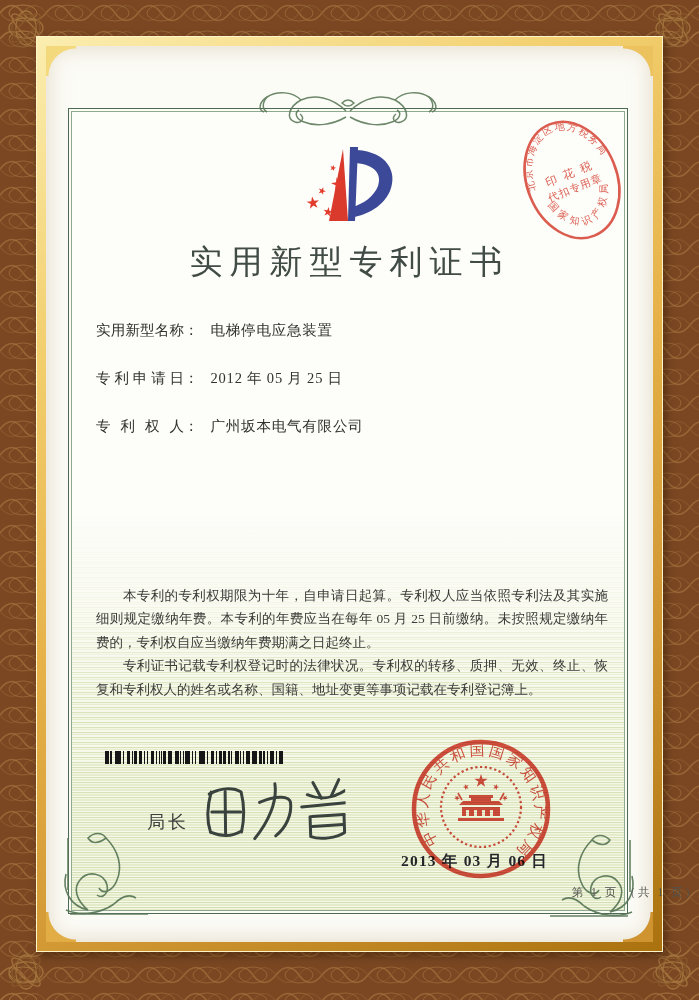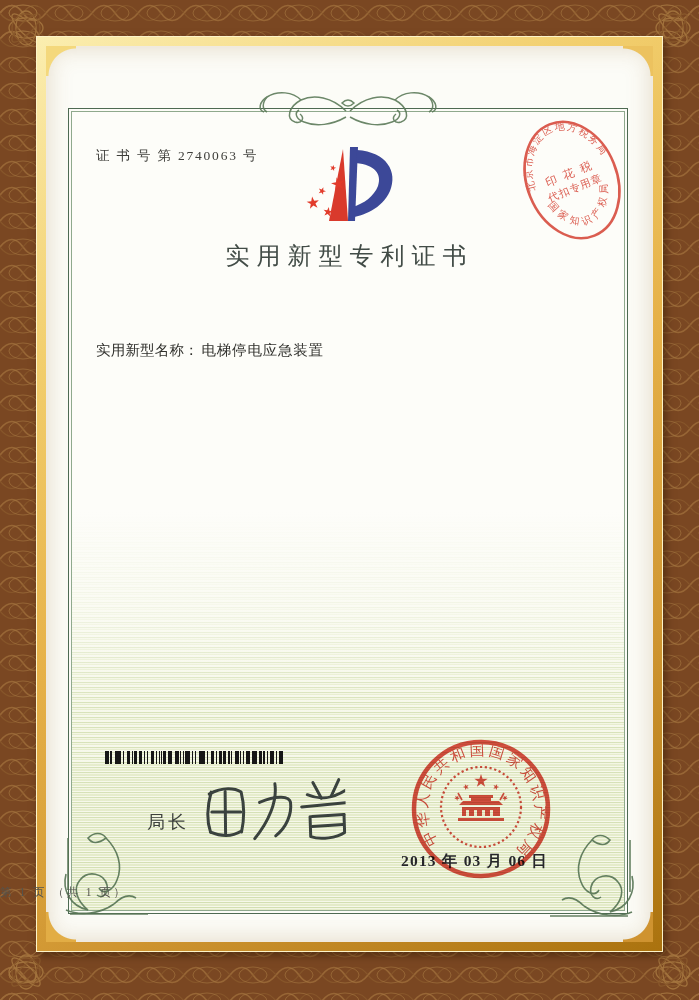--- a/index.html
+++ b/index.html
@@ -35,40 +35,40 @@
       linear-gradient(to bottom, rgba(253,253,249,1) 0%, rgba(253,253,249,1) 50%,
         rgba(252,252,246,.75) 62%, rgba(250,250,240,.15) 74%, rgba(248,249,236,0) 100%),
       repeating-linear-gradient(to bottom, #d3dfb2 0 1px, #f2f5e1 1px 2.5px, #e4ebc9 2.5px 3.5px, #f6f8ea 3.5px 5px);
   }
   .abs { position:absolute; }
   .cert-number { left:96px; top:147px; font-size:13.5px; letter-spacing:1.8px; color:#3e3e3a; }
   .logo-box { left:283px; top:140px; width:130px; height:96px; }
   .tax-seal { left:505px; top:95px; width:135px; height:170px; opacity:.88; mix-blend-mode:multiply; }
   .title {
     left:0; right:0; top:240px; text-align:center;
-    font-size:24px; letter-spacing:7px; color:#424c47; font-weight:500;
+    font-size:33px; letter-spacing:7px; color:#424c47; font-weight:500;
   }
   .fields { left:96px; top:320px; font-size:14.5px; color:#31312d; }
   .field-row { height:21px; line-height:21px; margin-bottom:26.8px; white-space:nowrap; }
-  .lbl { display:inline-block; width:88px; text-align:justify; text-align-last:justify;margin-top:20px; }
-  .val { margin-left:3px; letter-spacing:.8px; }
+  .lbl { display:inline-block; width:88px; text-align:justify; text-align-last:justify; }
+  .val { margin-left:12px; letter-spacing:.8px; }
   .body-text { left:96px; top:584px; width:512px; font-size:13.5px; line-height:23.4px; color:#3a3a36; text-align:justify; }
   .body-text p { margin:0; text-indent:2em; }
   .barcode {
     left:105px; top:751px; width:173px; height:13px;
     border-left:3px solid #161616; border-right:2px solid #161616;
     background-image:
       repeating-linear-gradient(90deg,#161616 0 1.5px,rgba(0,0,0,0) 1.5px 3.5px,#161616 3.5px 4.5px,rgba(0,0,0,0) 4.5px 7.5px,#161616 7.5px 10px,rgba(0,0,0,0) 10px 12px),
       repeating-linear-gradient(90deg,rgba(0,0,0,0) 0 2px,#161616 2px 3px,rgba(0,0,0,0) 3px 9px,#161616 9px 12.5px,rgba(0,0,0,0) 12.5px 17px);
   }
   .director-label { left:147px; top:810px; font-size:18px; letter-spacing:3px; color:#3c403c; }
   .signature { left:196px; top:774px; width:150px; height:84px; transform:rotate(-2deg); }
   .issue-date { left:401px; top:851px; font-size:15.5px; font-weight:600; letter-spacing:1.2px; color:#26262a; }
   .main-seal { left:407px; top:735px; width:148px; height:148px; mix-blend-mode:multiply; opacity:.93; }
-  .footer { left:0; right:0; top:885px; text-align:left; font-size:11.5px; letter-spacing:2.5px; color:#54544e; }
+  .footer { left:0; right:0; top:885px; text-align:right; font-size:11.5px; letter-spacing:2.5px; color:#54544e; }
   .top-ornament { left:238px; top:89px; width:220px; height:42px; }
   .flourish { width:92px; height:88px; }
   .fl-left { left:60px; top:830px; }
   .fl-right { left:546px; top:832px; transform:scaleX(-1); }
 </style>
 </head>
 <body>
 
 <div class="page">
 
@@ -137,21 +137,20 @@
       <path d="M6,44 C2,60 10,76 28,80 C16,70 13,58 20,50 C28,40 44,43 47,55 C49,64 42,69 37,65"></path>
       <path d="M46,8 C58,20 63,36 57,50 C53,61 43,65 39,58"></path>
       <path d="M6,80 C20,86 40,84 54,74"></path>
       <path d="M10,84 H88"></path>
       <path d="M8,8 V60"></path>
       <path d="M46,8 C38,14 32,14 28,8 C34,2 42,2 46,8 Z"></path>
       <path d="M54,74 C62,66 70,64 76,68"></path>
     </g>
   </svg>
 
-  <div class="abs cert-number">证 书 号 第 2740063 号</div>
 
   <svg class="abs logo-box" viewBox="0 0 130 96">
     <defs>
       <path id="star5" d="M0,-1 L0.2245,-0.309 L0.951,-0.309 L0.3633,0.118 L0.5878,0.809 L0,0.382 L-0.5878,0.809 L-0.3633,0.118 L-0.951,-0.309 L-0.2245,-0.309 Z"></path>
     </defs>
     <polygon points="60,9 65,81 46,81" fill="#d93a2c"></polygon>
     <polygon points="67,7 75,7 72,81 65,81" fill="#3c4898"></polygon>
     <path d="M74,10 C104,12 115,32 107,51 C99,69 80,76 66,78 L69,67 C81,64 91,56 95,46 C99,34 92,25 73,23 Z" fill="#3c4898"></path>
     <use href="#star5" fill="#e23b2b" transform="translate(50,28) scale(3.2) rotate(15)"></use>
     <use href="#star5" fill="#e23b2b" transform="translate(55,44) scale(7) rotate(-12)"></use>
@@ -175,23 +174,27 @@
       </text>
       <text x="67" y="82" text-anchor="middle" font-size="11.5" letter-spacing="2">印 花 税</text>
       <text x="67" y="97" text-anchor="middle" font-size="10.5" letter-spacing="1">代扣专用章</text>
     </g>
   </svg>
 
   <div class="abs title">实用新型专利证书</div>
 
   <div class="abs fields">
     <div class="field-row"><span class="lbl">实用新型名称</span><span>：</span><span class="val">电梯停电应急装置</span></div>
+    <div class="field-row"><span class="lbl">专利申请日</span><span>：</span><span class="val">2012 年 05 月 25 日</span></div>
+    <div class="field-row"><span class="lbl">专利权人</span><span>：</span><span class="val">广州坂本电气有限公司</span></div>
   </div>
 
   <div class="abs body-text">
+    <p>本专利的专利权期限为十年，自申请日起算。专利权人应当依照专利法及其实施细则规定缴纳年费。本专利的年费应当在每年 05 月 25 日前缴纳。未按照规定缴纳年费的，专利权自应当缴纳年费期满之日起终止。</p>
+    <p>专利证书记载专利权登记时的法律状况。专利权的转移、质押、无效、终止、恢复和专利权人的姓名或名称、国籍、地址变更等事项记载在专利登记簿上。</p>
   </div>
 
   <div class="abs barcode"></div>
 
   <div class="abs director-label">局长</div>
   <svg class="abs signature" viewBox="0 0 150 84" aria-label="田力普">
     <g stroke="#3a423e" fill="none" stroke-width="3" stroke-linecap="round" stroke-linejoin="round">
       <path d="M16,16 C11,32 11,46 14,56"></path>
       <path d="M14,18 C28,11 40,13 46,17 C49,31 48,45 45,57"></path>
       <path d="M14,56 C27,62 38,60 45,56"></path>

